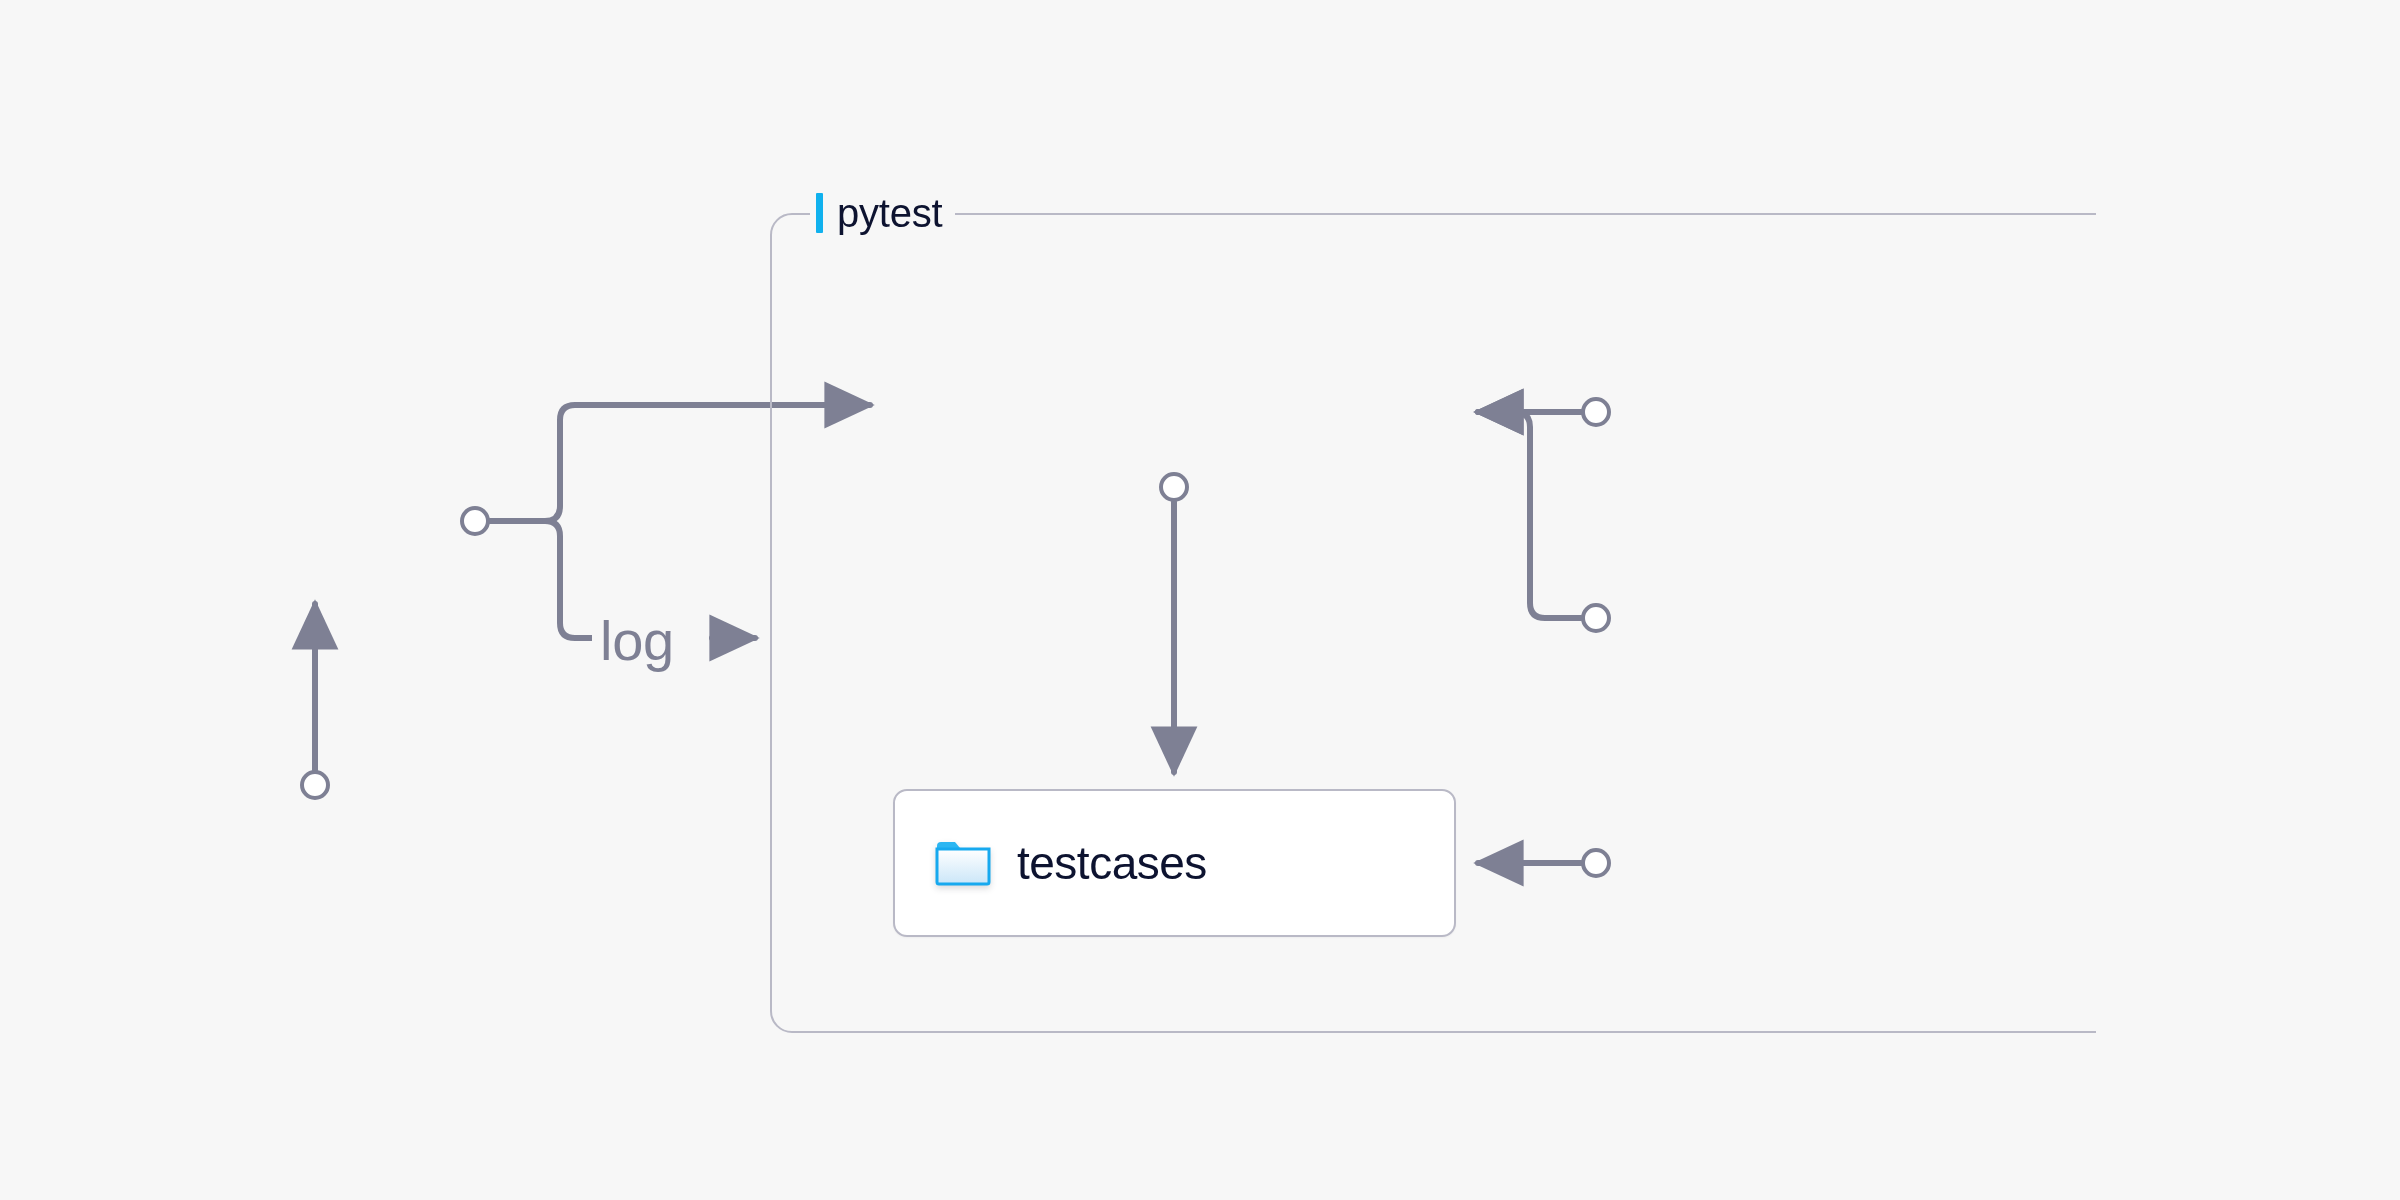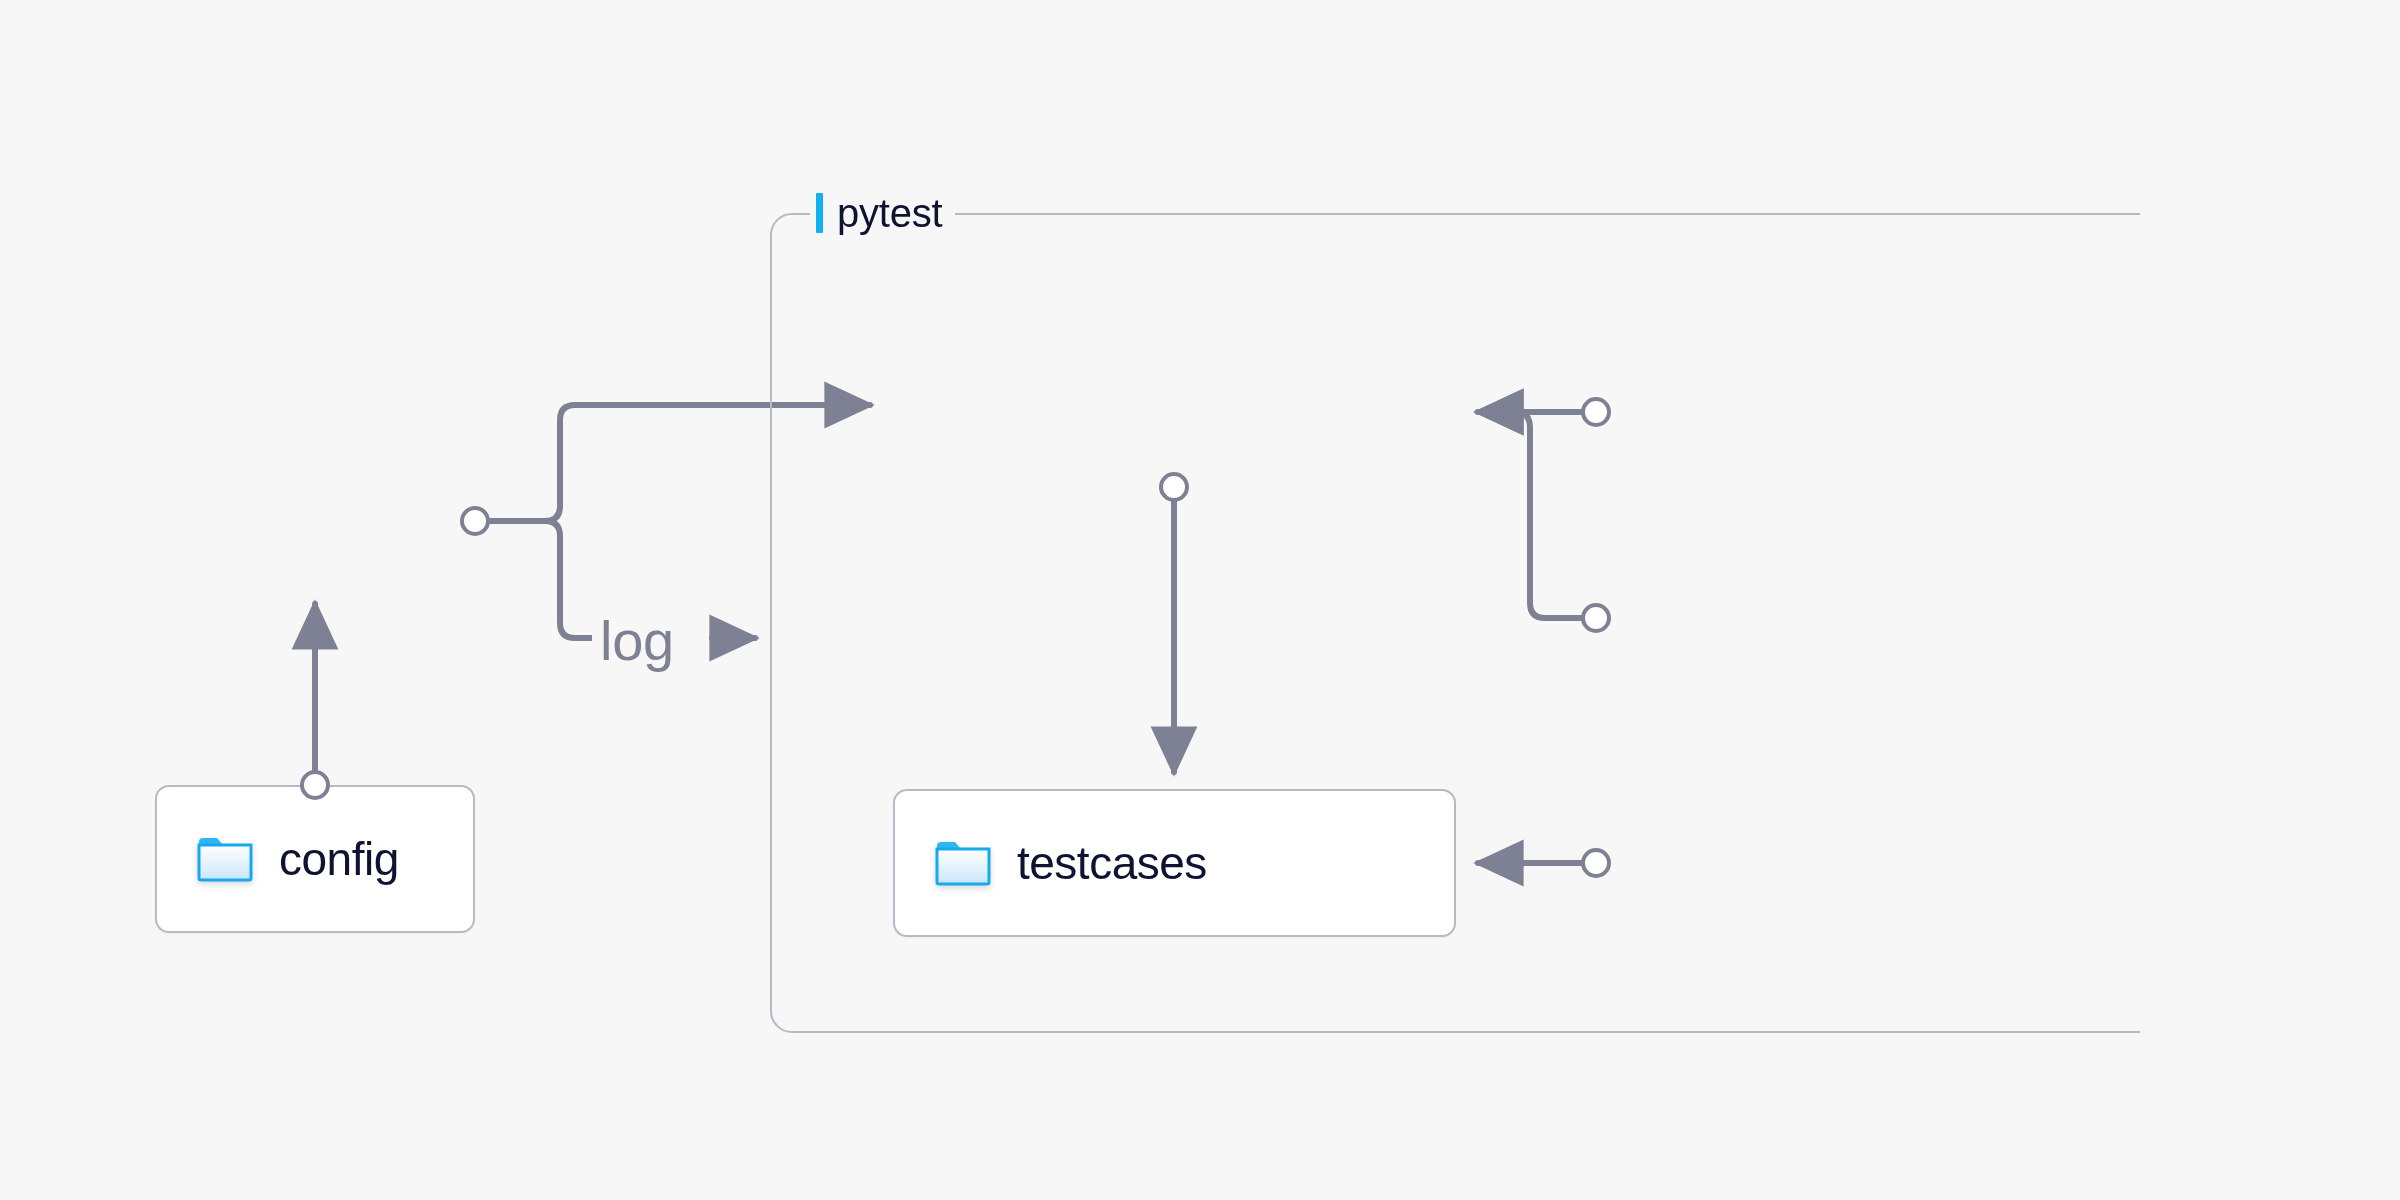--- a/index.html
+++ b/index.html
@@ -7,21 +7,20 @@
     padding: 0;
     background: #f7f7f7;
   }
   #stage {
     position: relative;
     width: 2096px;
     height: 1200px;
     background: #f7f7f7;
     font-family: "Liberation Sans", sans-serif;
     overflow: hidden;
-    padding-left: 44px;
   }
   #edge-layer {
     position: absolute;
     left: 0;
     top: 0;
     width: 2400px;
     height: 1200px;
     pointer-events: none;
   }
 
@@ -151,29 +150,20 @@
   <div class="group-box" style="left:770px; top:213px; width:1475px; height:820px;"></div>
   <div class="group-label-wrap" style="left:810px; top:190px;">
     <span class="group-label-bar"></span>
     <span class="group-label-text">pytest</span>
   </div>
 
   <div class="edge-label" style="left:592px; top:613px;">log</div>
 
   <div class="port" style="left:460px; top:506px;"></div>
 
-  <div class="node" style="left:155px; top:785px; width:320px; height:148px;">
-    <div class="node-inner">
-      <svg class="folder-icon" viewBox="0 0 56 46">
-        <path d="M2 10 L2 6 Q2 2 6 2 L20 2 L25 8 L22 10 Z" fill="#2cb6f2"></path>
-        <path d="M2 9 L54 9 Q54 9 54 13 L54 42 Q54 44 52 44 L4 44 Q2 44 2 42 Z" fill="url(#folderGrad)" stroke="#17a9ef" stroke-width="3"></path>
-      </svg>
-      <span class="node-label">config</span>
-    </div>
-  </div>
   <div class="port" style="left:300px; top:770px;"></div>
 
   <div class="port" style="left:1159px; top:472px;"></div>
 
   <div class="node" style="left:893px; top:789px; width:563px; height:148px;">
     <div class="node-inner">
       <svg class="folder-icon" viewBox="0 0 56 46">
         <path d="M2 10 L2 6 Q2 2 6 2 L20 2 L25 8 L22 10 Z" fill="#2cb6f2"></path>
         <path d="M2 9 L54 9 Q54 9 54 13 L54 42 Q54 44 52 44 L4 44 Q2 44 2 42 Z" fill="url(#folderGrad)" stroke="#17a9ef" stroke-width="3"></path>
       </svg>

